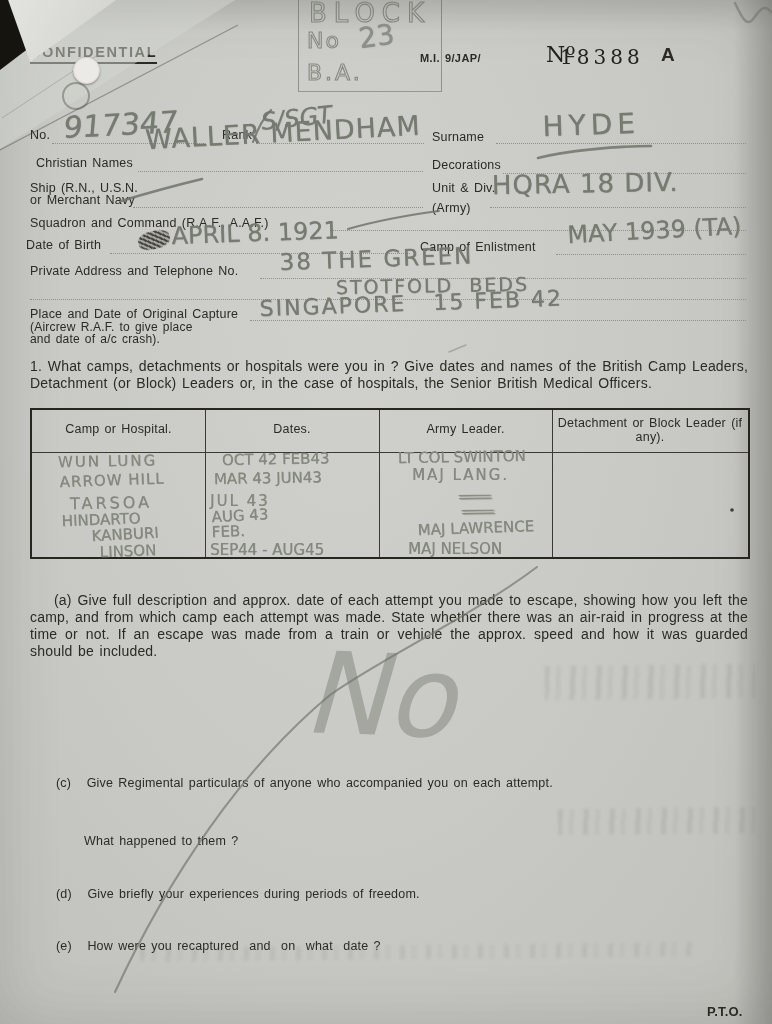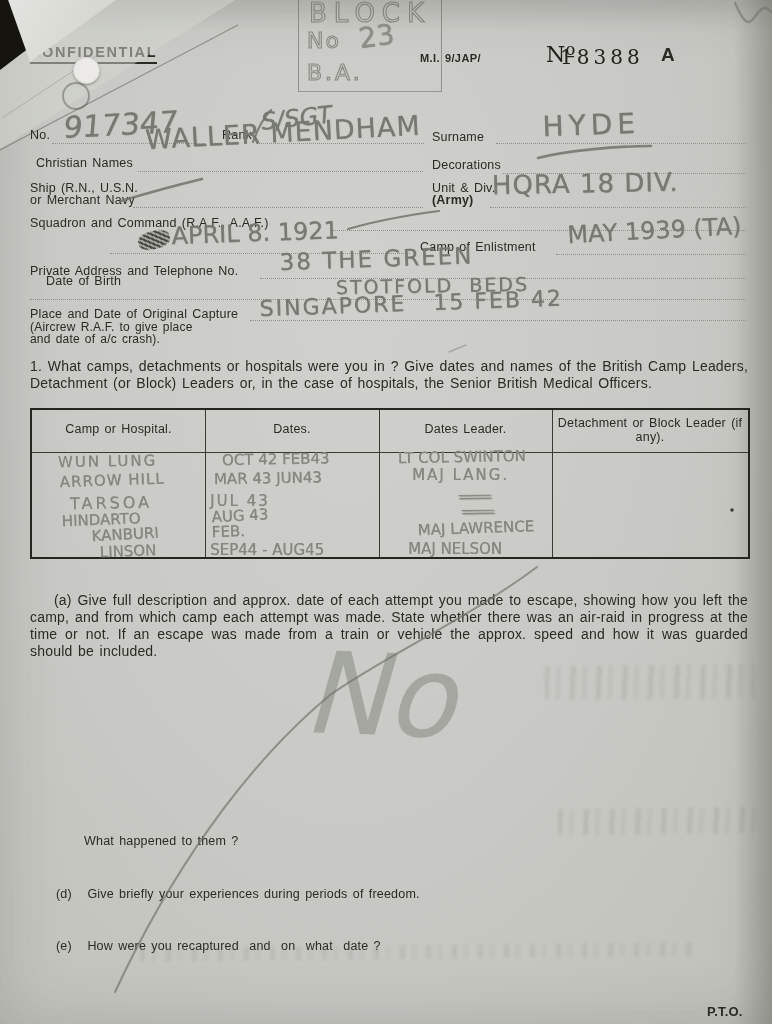--- a/index.html
+++ b/index.html
@@ -60,27 +60,27 @@
 
   <div class="abs lbl" style="left:36px;top:156px;">Christian Names</div>
   <div class="abs dot" style="left:138px;top:170px;width:285px;"></div>
   <div class="abs lbl" style="left:432px;top:158px;">Decorations</div>
   <div class="abs dot" style="left:503px;top:172px;width:243px;"></div>
 
   <div class="abs lbl" style="left:30px;top:181px;">Ship (R.N., U.S.N.</div>
   <div class="abs lbl" style="left:30px;top:193px;">or Merchant Navy</div>
   <div class="abs dot" style="left:133px;top:206px;width:290px;"></div>
   <div class="abs lbl" style="left:432px;top:181px;">Unit &amp; Div.</div>
-  <div class="abs lbl" style="left:432px;top:193px;font-weight:bold;">(Army)</div>
+  <div class="abs lbl" style="left:432px;top:201px;">(Army)</div>
   <div class="abs dot" style="left:490px;top:206px;width:256px;"></div>
 
   <div class="abs lbl" style="left:30px;top:216px;">Squadron and Command (R.A.F., A.A.F.)</div>
   <div class="abs dot" style="left:330px;top:229px;width:416px;"></div>
 
-  <div class="abs lbl" style="left:46px;top:238px;margin-top:36px;">Date of Birth</div>
+  <div class="abs lbl" style="left:26px;top:238px;">Date of Birth</div>
   <div class="abs dot" style="left:110px;top:252px;width:300px;"></div>
   <div class="abs lbl" style="left:420px;top:240px;">Camp of Enlistment</div>
   <div class="abs dot" style="left:556px;top:253px;width:190px;"></div>
 
   <div class="abs lbl" style="left:30px;top:264px;">Private Address and Telephone No.</div>
   <div class="abs dot" style="left:260px;top:277px;width:486px;"></div>
   <div class="abs dot" style="left:30px;top:298px;width:716px;"></div>
 
   <div class="abs lbl" style="left:30px;top:307px;">Place and Date of Original Capture</div>
   <div class="abs dot" style="left:250px;top:319px;width:496px;"></div>
@@ -89,21 +89,21 @@
 
   <div class="abs para" style="left:30px;top:358px;width:718px;">1.    What camps, detachments or hospitals were you in ?    Give dates and names of the British Camp Leaders,  Detachment (or Block) Leaders or, in the case of hospitals, the Senior British Medical Officers.</div>
 
   <div class="abs tbl-border" style="left:30px;top:408px;width:716px;height:147px;">
     <div class="abs vline" style="left:173px;top:0;height:147px;"></div>
     <div class="abs vline" style="left:347px;top:0;height:147px;"></div>
     <div class="abs vline" style="left:520px;top:0;height:147px;"></div>
     <div class="abs hline" style="left:0;top:42px;width:716px;"></div>
     <div class="abs lbl" style="left:0;top:12px;width:173px;text-align:center;white-space:normal;">Camp or Hospital.</div>
     <div class="abs lbl" style="left:173px;top:12px;width:174px;text-align:center;white-space:normal;">Dates.</div>
-    <div class="abs lbl" style="left:347px;top:12px;width:173px;text-align:center;white-space:normal;">Dates Leader.</div>
+    <div class="abs lbl" style="left:347px;top:12px;width:173px;text-align:center;white-space:normal;">Army Leader.</div>
     <div class="abs lbl" style="left:524px;top:6px;width:188px;text-align:center;white-space:normal;line-height:1.15;">Detachment or Block Leader (if any).</div>
   </div>
 
   <span class="abs hwt" style="left:58px;top:453px;transform:rotate(-1deg);letter-spacing:2px;">WUN LUNG</span>
   <span class="abs hwt" style="left:222px;top:451px;transform:rotate(-1deg);">OCT 42 FEB43</span>
   <span class="abs hwt" style="left:398px;top:449px;transform:rotate(-1deg);">LT COL SWINTON</span>
 
   <span class="abs hwt" style="left:60px;top:473px;transform:rotate(-2deg);letter-spacing:1px;">ARROW HILL</span>
   <span class="abs hwt" style="left:214px;top:470px;transform:rotate(-1deg);">MAR 43 JUN43</span>
   <span class="abs hwt" style="left:412px;top:466px;letter-spacing:2px;">MAJ LANG.</span>
@@ -121,20 +121,21 @@
   <span class="abs hwt" style="left:418px;top:521px;transform:rotate(-2deg);">MAJ LAWRENCE</span>
 
   <span class="abs hwt" style="left:100px;top:543px;transform:rotate(-2deg);">LINSON</span>
   <span class="abs hwt" style="left:210px;top:541px;">SEP44 - AUG45</span>
   <span class="abs hwt" style="left:408px;top:540px;">MAJ NELSON</span>
 
   <div class="abs para" style="left:30px;top:592px;width:718px;text-indent:24px;">(a)   Give full description and approx. date of each attempt you made to escape, showing how you left the camp,  and from which camp each attempt was made.   State whether there was an air-raid in progress at the time or not.   If an escape was made from a train or vehicle the approx. speed and how it was guarded should be included.</div>
 
   <div class="abs hw" style="left:295px;top:628px;font-size:112px;color:rgba(126,129,120,.5);transform:skewX(-14deg) rotate(2deg);text-shadow:none;">No</div>
 
+  <div class="abs lbl" style="left:56px;top:776px;">(c)   Give Regimental particulars of anyone who accompanied you on each attempt.</div>
   <div class="abs lbl" style="left:84px;top:834px;">What happened to them ?</div>
   <div class="abs lbl" style="left:56px;top:887px;">(d)   Give briefly your experiences during periods of freedom.</div>
   <div class="abs lbl" style="left:56px;top:939px;">(e)   How were you recaptured  and  on  what  date ?</div>
 
   <div class="abs lbl bold" style="left:707px;top:1004px;font-size:13px;">P.T.O.</div>
 
   <span class="abs hw" style="left:62px;top:110px;font-size:30px;transform:rotate(-3deg) skewX(-8deg);">917347</span>
   <span class="abs hw" style="left:260px;top:108px;font-size:24px;transform:rotate(-6deg) skewX(-10deg);">S/SGT</span>
   <span class="abs hw" style="left:543px;top:110px;font-size:28px;letter-spacing:5px;transform:rotate(-2deg);">HYDE</span>
   <span class="abs hw" style="left:146px;top:124px;font-size:27px;letter-spacing:1px;transform:rotate(-3deg);">WALLER MENDHAM</span>

